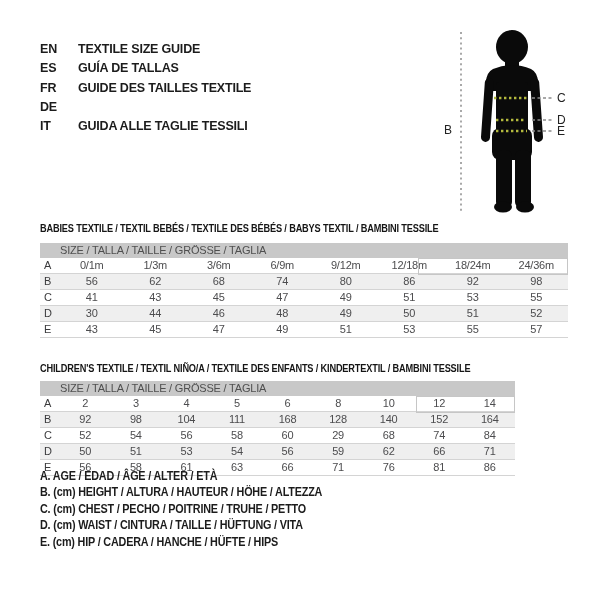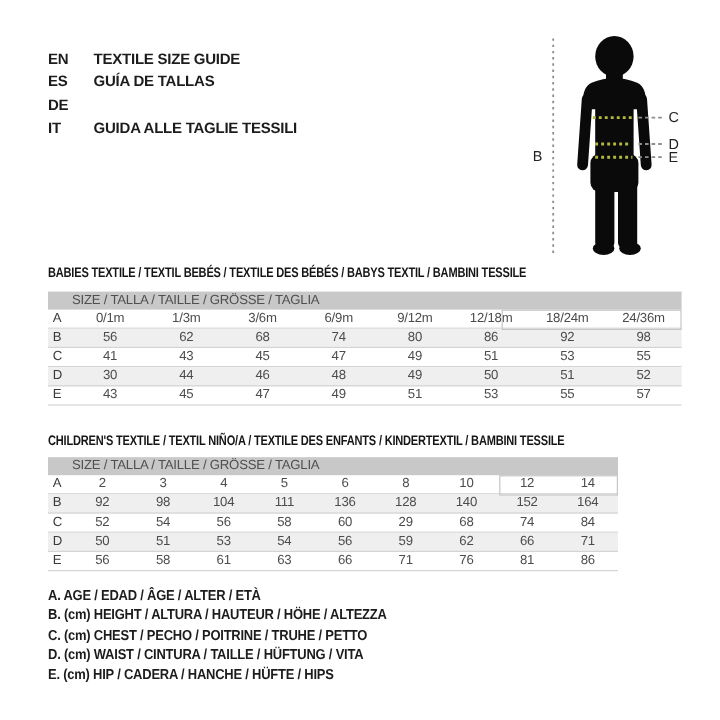--- a/index.html
+++ b/index.html
@@ -44,37 +44,41 @@
   .trow.stripe { background:#efefef; }
   .cell { flex:1; text-align:center; }
   .cell.letter { flex:0 0 20px; text-align:left; padding-left:4px; color:#3a3a3c; }
 
   
   .artifact { position:absolute; border:1px solid #c6c6c6; background:transparent; }
   .babies-artifact { left:378px; top:15px; width:150px; height:17px; }
   .children-artifact { left:376px; top:15px; width:99px; height:17px; }
 
   
-  .legend { position:absolute; left:40px; top:488px; }
+  .legend { position:absolute; left:40px; top:468px; }
   .legend-line { height:16.4px; line-height:16.4px; font-size:12px; font-weight:700;
     color:#1c1c1c; white-space:nowrap; transform:scaleX(0.90); transform-origin:0 50%; }
 </style>
 </head>
 <body>
 
 <div class="page">
 
   <div class="langs" id="langs">
       <div class="lang-row">
         <span class="lang-code">EN</span>
         <span class="lang-label">TEXTILE SIZE GUIDE</span>
       </div>
       <div class="lang-row">
         <span class="lang-code">ES</span>
         <span class="lang-label">GUÍA DE TALLAS</span>
+      </div>
+      <div class="lang-row">
+        <span class="lang-code">FR</span>
+        <span class="lang-label">GUIDE DES TAILLES TEXTILE</span>
       </div>
       <div class="lang-row">
         <span class="lang-code">DE</span>
       </div>
       <div class="lang-row">
         <span class="lang-code">IT</span>
         <span class="lang-label">GUIDA ALLE TAGLIE TESSILI</span>
       </div>
     </div>
 
@@ -191,21 +195,21 @@
           <span class="cell">10</span>
           <span class="cell">12</span>
           <span class="cell">14</span>
         </div>
         <div class="trow stripe">
           <span class="cell letter">B</span>
           <span class="cell">92</span>
           <span class="cell">98</span>
           <span class="cell">104</span>
           <span class="cell">111</span>
-          <span class="cell">136</span>
+          <span class="cell">168</span>
           <span class="cell">128</span>
           <span class="cell">140</span>
           <span class="cell">152</span>
           <span class="cell">164</span>
         </div>
         <div class="trow">
           <span class="cell letter">C</span>
           <span class="cell">52</span>
           <span class="cell">54</span>
           <span class="cell">56</span>

